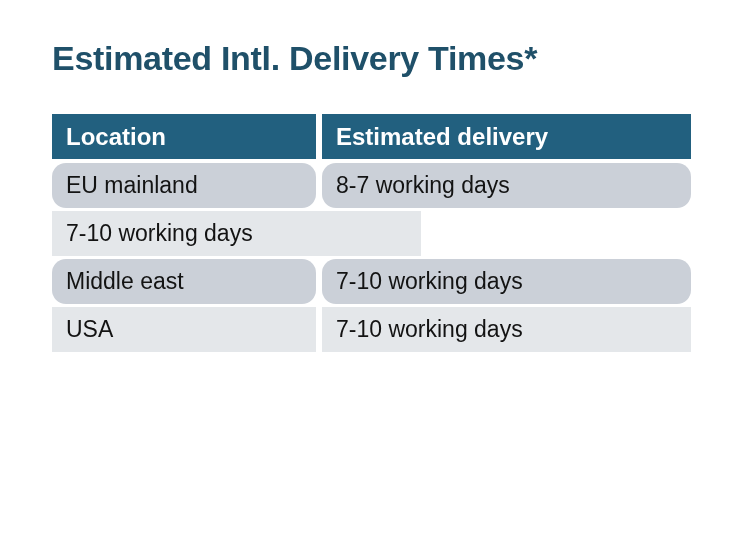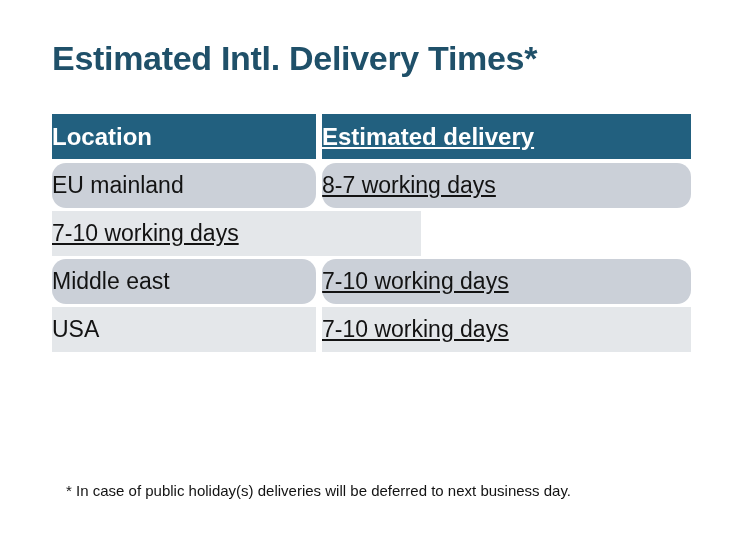--- a/index.html
+++ b/index.html
@@ -40,27 +40,28 @@
     display: flex;
     width: 100%;
     column-gap: 6px;
     margin-bottom: 3px;
   }
   .cell {
     box-sizing: border-box;
     display: flex;
     align-items: center;
     height: 45px;
+    padding-left: 14px;
     font-size: 23px;
     color: #131313;
     white-space: nowrap;
     overflow: hidden;
   }
   .cell-location { width: 264px; flex: 0 0 264px; }
-  .cell-delivery { width: 369px; flex: 0 0 369px; text-decoration: underline; }
+  .cell-delivery { width: 369px; flex: 0 0 369px; }
 
   .header-row .cell {
     background: #22607f;
     color: #ffffff;
     font-weight: 700;
     font-size: 24px;
     height: 45px;
   }
   .header-row { margin-bottom: 4px; }
 
@@ -107,15 +108,14 @@
 
 
 
     <div class="table-row body-row even">
       <div class="cell cell-location">USA</div>
       <div class="cell cell-delivery">7-10 working days</div>
     </div>
 
   </div>
 
-  <div class="footnote">* In case of public holiday(s) deliveries will be deferred to next business day.</div>
 
 </div>
 
 </body></html>

